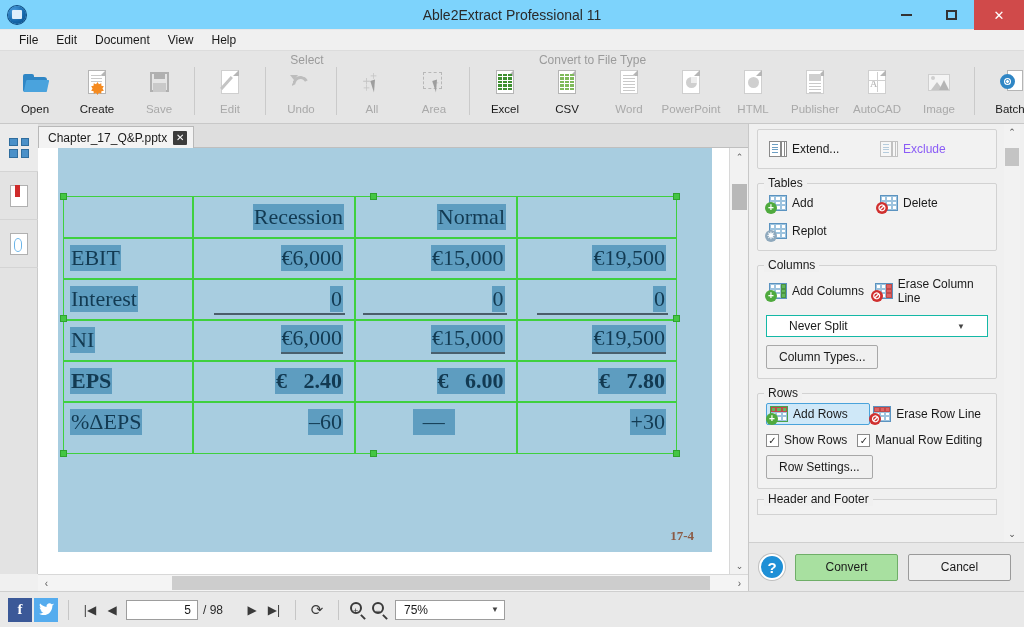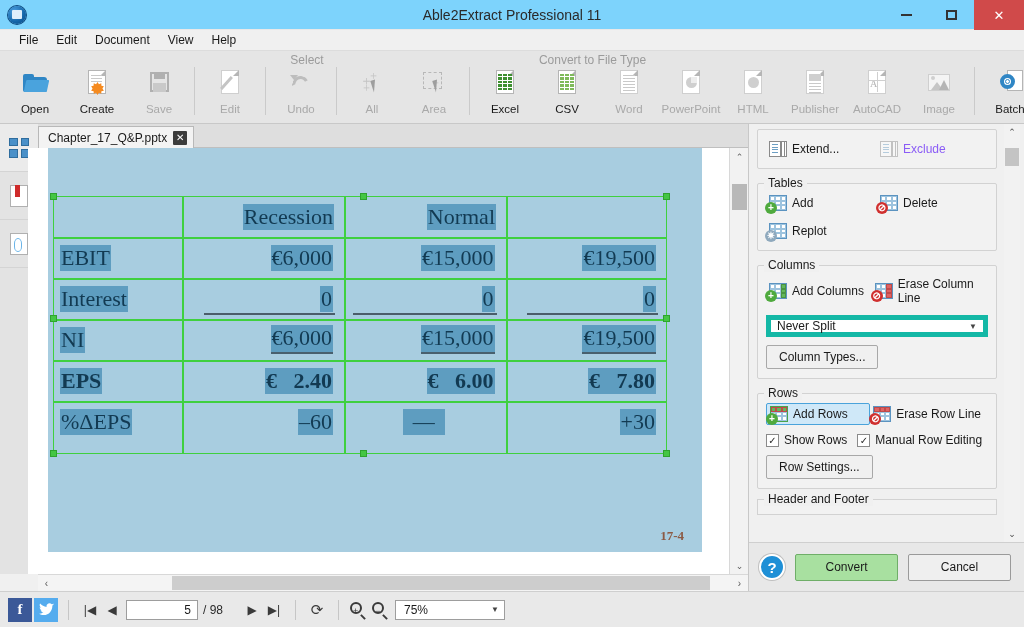--- a/index.html
+++ b/index.html
@@ -119,21 +119,21 @@
   .thumbs-ico i { background: #4a90c8; border: 1px solid #2f6d9e; }
   .page-ico { position: relative; width: 18px; height: 22px; background:#fff; border:1px solid #b0b0b0; }
   .bmk { position:absolute; left:4px; top:-1px; width:5px; height:12px; background:#cf2b2b; }
   .bmk::after{content:"";position:absolute;left:0;bottom:-3px;border-width:0 2.5px 3px 2.5px;
     border-style:solid;border-color:transparent transparent #fff transparent;}
   .clip { position:absolute; left:3px; top:4px; width:8px; height:14px;
     border:1.5px solid #6ab4e8; border-radius: 5px 5px 5px 5px / 7px 7px 7px 7px; }
 
   
   .docwrap {
-    position: absolute; top: 148px; left: 28px; width: 710px; height: 426px;
+    position: absolute; top: 148px; left: 38px; width: 710px; height: 426px;
     background: #fff; border-right: 1px solid #c8c8c8;
   }
   .page {
     position: absolute; left: 20px; top: 0px; width: 654px; height: 404px;
     background: #a8cde0;
   }
   .pagefooter {
     position: absolute; right: 18px; bottom: 8px; font-size: 13px;
     color: #8c5a44; font-weight: bold; font-family: "Liberation Serif", serif;
   }
@@ -227,22 +227,22 @@
   .badge.del { background: #d0302f; }
   .badge.gear { background: #8fa9bd; }
   .mini-lines { position: absolute; inset: 0; border: 1px solid #8a8a8a; background:#fff;
      display:flex; }
   .mini-lines .lft { width: 60%; padding: 2px; }
   .mini-lines .lft i { display: block; height: 1px; background: #6c9fc4; margin-bottom: 1.5px; }
   .mini-lines .rgt { width: 40%; border-left: 1px solid #8a8a8a; background:
      repeating-linear-gradient(90deg,#8a8a8a 0 1px,#fff 1px 3px); }
 
   .select {
-    width: 100%; height: 22px; background: #fff; border: 5px solid #14b8a6;
-    display: flex; align-items: center; padding: 0 6px; font-size: 12px;
+    width: 100%; height: 22px; background: #fff; border: 1px solid #14b8a6;
+    display: flex; align-items: center; padding: 0 22px; font-size: 12px;
     justify-content: space-between; margin-bottom: 8px;
   }
   .caret { font-size: 8px; color: #444; }
   .btn {
     display: inline-flex; align-items: center; justify-content: center;
     height: 24px; padding: 0 12px; background: #f0f0f0;
     border: 1px solid #a8a8a8; border-radius: 2px; font-size: 12px; color: #1a1a1a;
   }
   .chkrow { display:flex; gap: 10px; margin-bottom: 8px; }
   .chk { display:flex; align-items:center; gap: 5px; font-size: 12px; }

